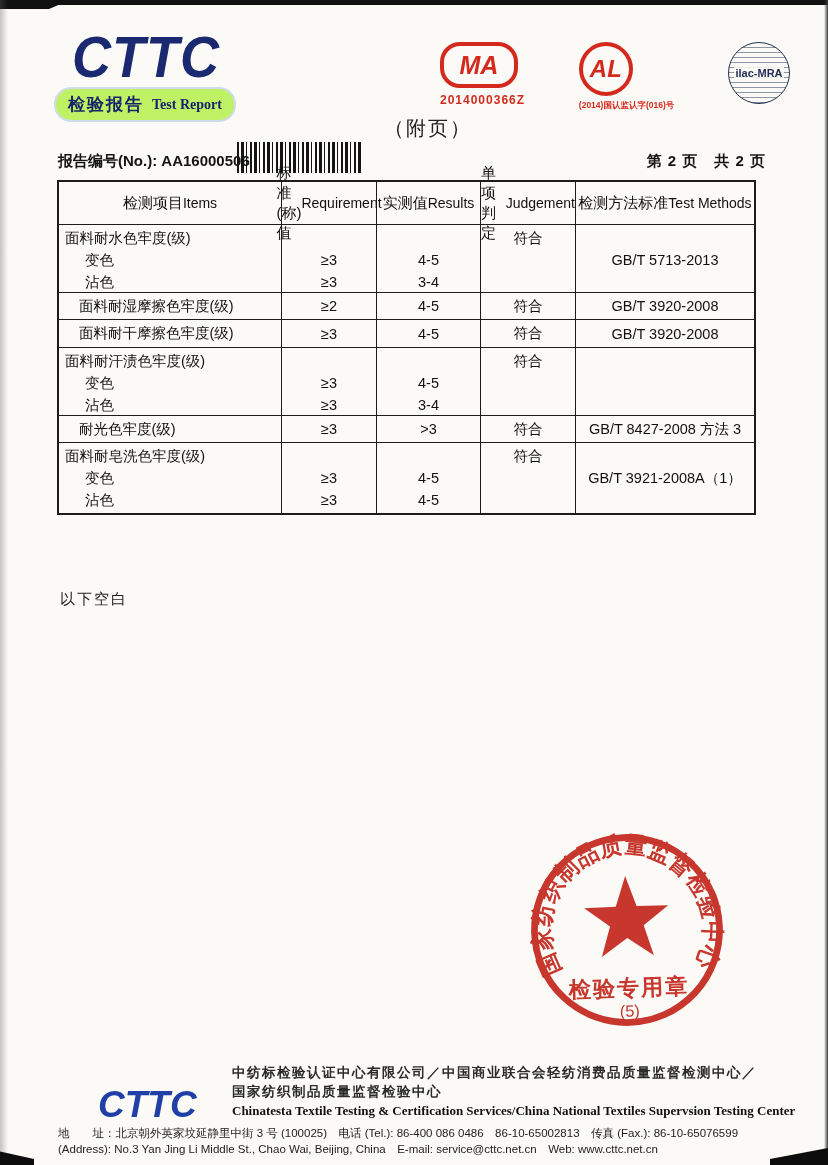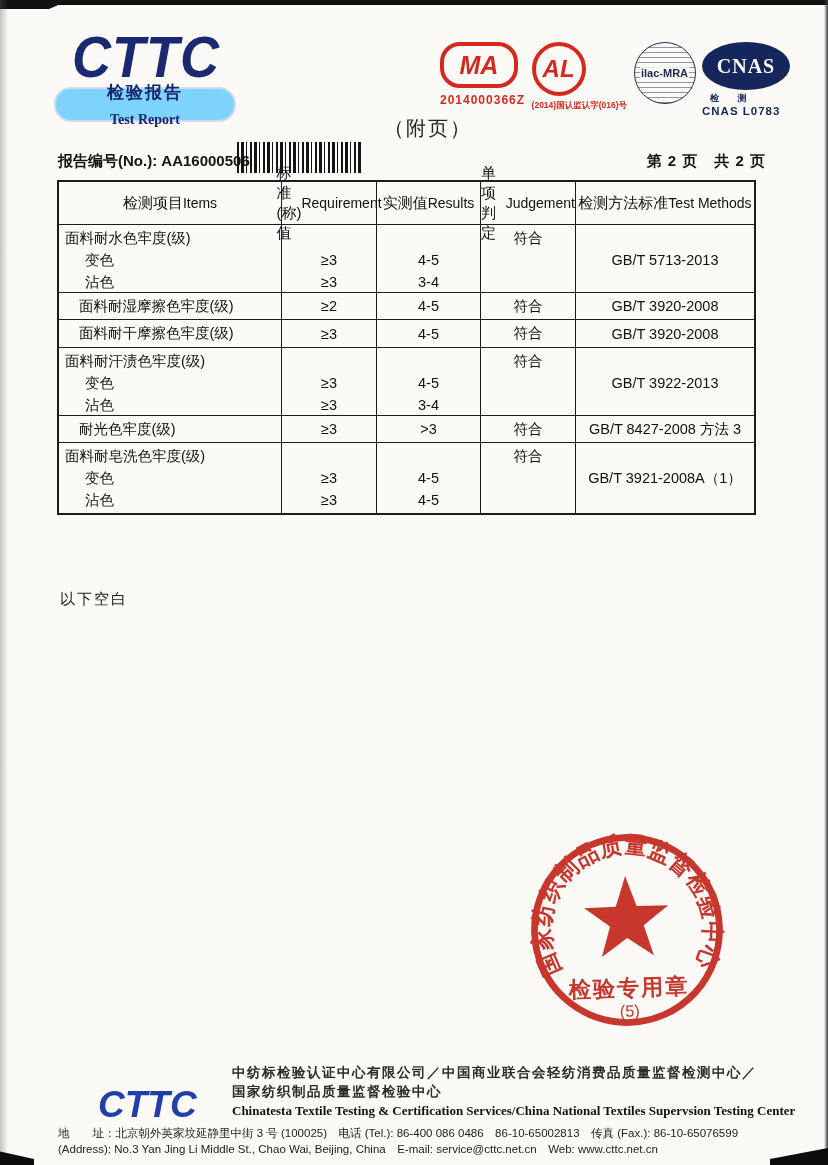--- a/index.html
+++ b/index.html
@@ -12,21 +12,21 @@
   
   .scan-top { position:absolute; left:0; top:0; width:828px; height:5px; background:#111; }
   .scan-top-left { position:absolute; left:0; top:0; width:70px; height:9px; background:#111; clip-path:polygon(0 0,100% 0,70% 100%,0 100%); }
   .scan-right { position:absolute; right:0; top:0; width:4px; height:1165px; background:linear-gradient(to left,#3a3a3a,rgba(0,0,0,0)); }
   .scan-left { position:absolute; left:0; top:0; width:8px; height:1165px; background:linear-gradient(to right,rgba(90,90,90,.35),rgba(0,0,0,0)); }
   .scan-bl { position:absolute; left:0; bottom:0; width:34px; height:15px; background:#0d0d0d; clip-path:polygon(0 10%,100% 60%,100% 100%,0 100%); }
   .scan-br { position:absolute; right:0; bottom:0; width:58px; height:17px; background:#0d0d0d; clip-path:polygon(0 65%,100% 0,100% 100%,0 100%); }
 
   
   .cttc-logo { position:absolute; left:72px; top:26px; font-size:54px; font-weight:bold; font-style:italic; color:#1b2a70; letter-spacing:1px; transform:scaleY(1.05); }
-  .banner { position:absolute; left:56px; top:89px; width:178px; height:31px; background:#7dd3fc; border-radius:15px; display:flex; align-items:center; justify-content:center; gap:8px; box-shadow:0 0 0 2px rgba(77,126,207,.25);flex-direction:column; }
+  .banner { position:absolute; left:56px; top:89px; width:178px; height:31px; background:#bef264; border-radius:15px; display:flex; align-items:center; justify-content:center; gap:8px; box-shadow:0 0 0 2px rgba(77,126,207,.25); }
   .banner .cn { font-size:17px; font-weight:bold; color:#16246b; letter-spacing:2px; }
   .banner .en { font-size:14px; font-weight:bold; color:#16246b; font-family:"Liberation Serif", serif; }
   .attach-note { position:absolute; left:384px; top:115px; font-size:20px; color:#222; letter-spacing:2px; }
 
   .certs { position:absolute; left:440px; top:42px; width:350px; display:flex; align-items:flex-start; justify-content:space-between; }
   .cert { display:flex; flex-direction:column; align-items:flex-start; }
   .cma-shape { width:78px; height:46px; border:4px solid #d42a1e; border-radius:20px; display:flex; align-items:center; justify-content:center; }
   .cma-shape span { color:#d42a1e; font-weight:bold; font-size:25px; font-style:italic; letter-spacing:0; }
   .cert-num { margin-top:5px; color:#d42a1e; font-size:12px; font-weight:bold; letter-spacing:1px; }
   .cal-shape { width:54px; height:54px; border:4px solid #d42a1e; border-radius:50%; display:flex; align-items:center; justify-content:center; }
@@ -113,27 +113,20 @@
       <div class="cal-shape">
           <span>AL</span>
         </div>
       <div class="cal-num">(2014)国认监认字(016)号</div>
     </div>
     <div class="cert">
       <div class="ilac-shape">
           <span>ilac-MRA</span>
         </div>
     </div>
-    <div class="cert">
-      <div class="cnas-shape">
-          <span>CNAS</span>
-        </div>
-      <div class="cnas-sub">检 测</div>
-      <div class="cnas-num">CNAS L0783</div>
-    </div>
   </div>
 
   <div class="report-line">
     <div class="report-no">
       <span>报告编号(No.):</span>
       <span>AA16000506</span>
     </div>
     <div class="barcode"></div>
     <div class="page-info">第 2 页　共 2 页</div>
   </div>
@@ -238,21 +231,20 @@
       <div class="cell cc">
         <div class="line"></div>
         <div class="line">4-5</div>
         <div class="line">3-4</div>
       </div>
       <div class="cell cc">
         <div class="line">符合</div>
       </div>
       <div class="cell cc">
         <div class="line"></div>
-        <div class="line">GB/T 3922-2013</div>
       </div>
     </div>
 
     <div class="trow single">
       <div class="cell items-cell">
           <span>耐光色牢度(级)</span>
         </div>
       <div class="cell cc">
           <span>≥3</span>
         </div>

